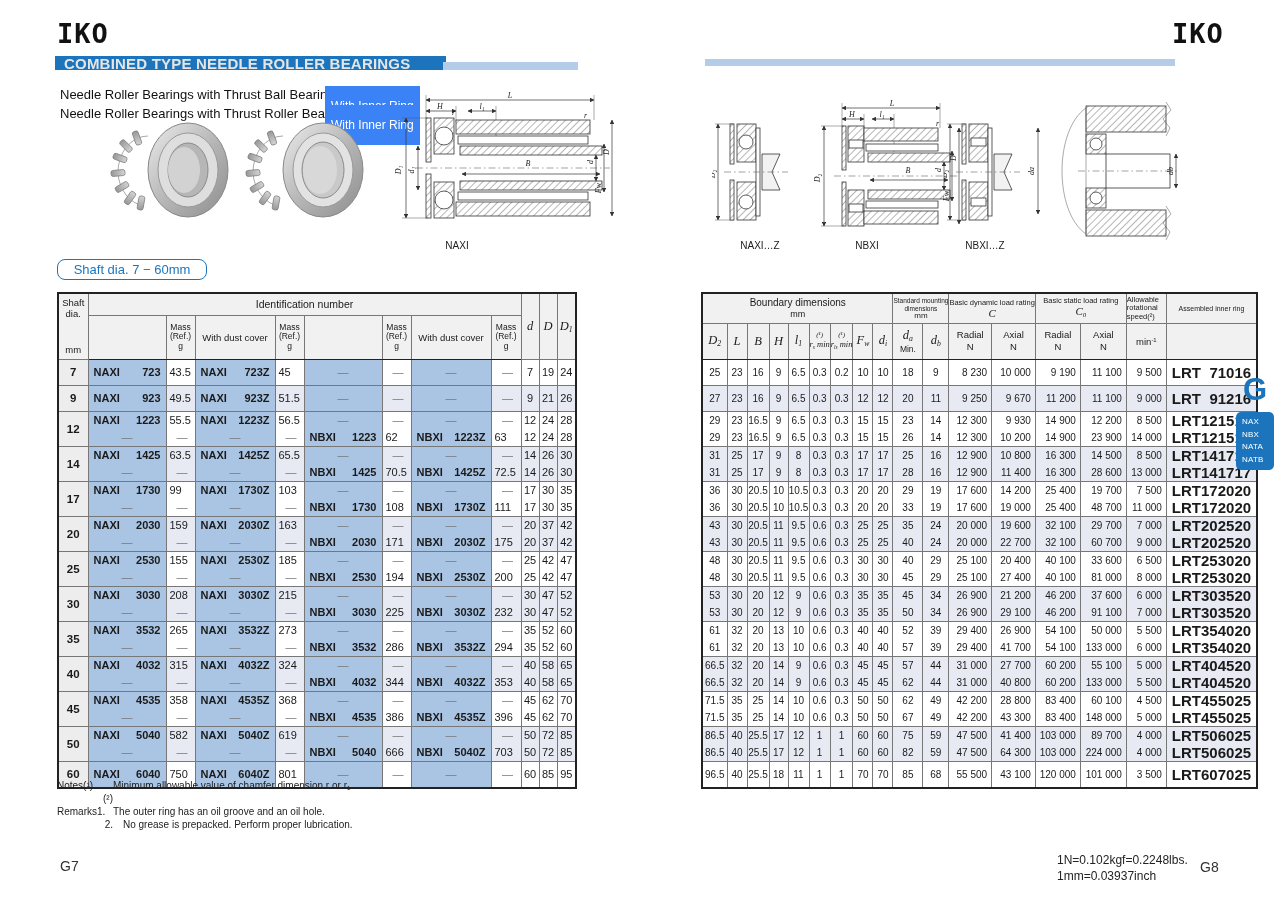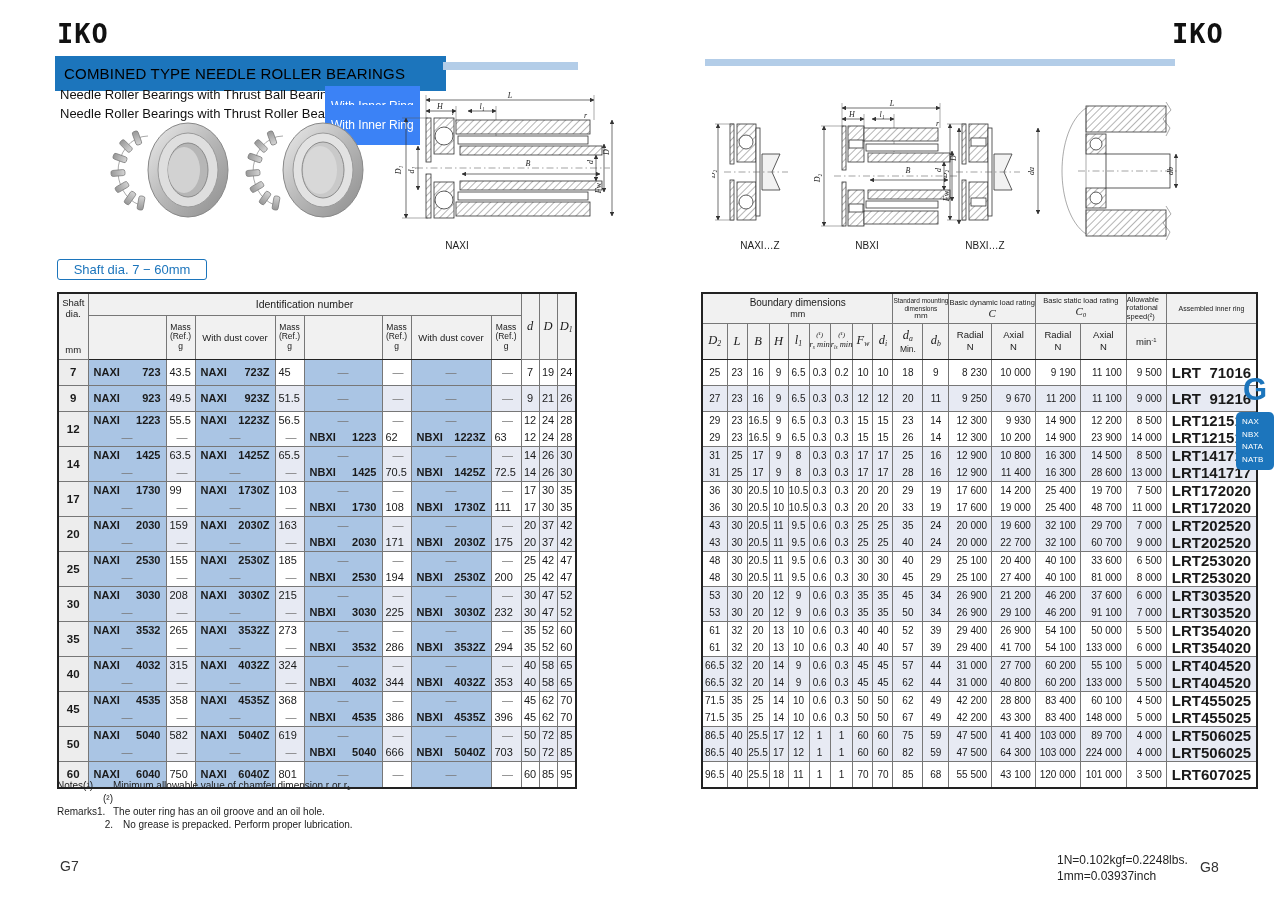--- a/index.html
+++ b/index.html
@@ -4,28 +4,28 @@
 <style>
   html,body{margin:0;padding:0}
   body{width:1280px;height:904px;position:relative;background:#fff;overflow:hidden;
        font-family:"Liberation Sans",sans-serif;color:#1a1a1a}
   .abs{position:absolute}
   .subs{font-size:.62em;vertical-align:-.3em}
   .sups{font-size:.62em;vertical-align:.5em}
 
   
   .logo{font-family:"DejaVu Sans Mono",monospace;font-weight:bold;font-size:27px;letter-spacing:1px;color:#111}
-  .titlebar{left:55px;top:56px;width:382px;height:35px;background:#1c75bc;color:#000000;
-            font-size:15px;font-weight:normal;display:flex;align-items:center;padding-left:9px;letter-spacing:.2px}
+  .titlebar{left:55px;top:56px;width:382px;height:14px;background:#1c75bc;color:#e5e5e5;
+            font-size:15px;font-weight:bold;display:flex;align-items:center;padding-left:9px;letter-spacing:.2px}
   .titletail{left:443px;top:62px;width:135px;height:8px;background:#b3cde8}
   .rpagebar{left:705px;top:59px;width:470px;height:7px;background:#b3cde8}
   .subline{font-size:13px;color:#111}
   .badge{background:#3b82f6;color:#fff;font-size:12px;padding:13px 6px;display:inline-block}
 
-  .pill{left:57px;top:259px;width:148px;height:19px;border:1.6px solid #1c75bc;border-radius:3px;
+  .pill{left:57px;top:259px;width:148px;height:19px;border:1.6px solid #1c75bc;border-radius:8px;
         color:#1c75bc;font-size:13px;display:flex;align-items:center;justify-content:center}
 
   .caption{font-size:10px;color:#222;text-align:center}
 
   
   .ctable{border-collapse:collapse;table-layout:fixed;border:2px solid #222;background:#fff}
   .ctable th{border:1px solid #777;background:#f1f1f1;font-weight:normal;padding:0;overflow:hidden;white-space:nowrap;vertical-align:middle}
   .ctable td{border-left:1px solid #777;border-right:0;border-top:1px solid #777;border-bottom:0;
              padding:0;overflow:hidden;white-space:nowrap;vertical-align:middle}
   .ctable thead tr:last-child th{border-bottom:1.6px solid #222}

